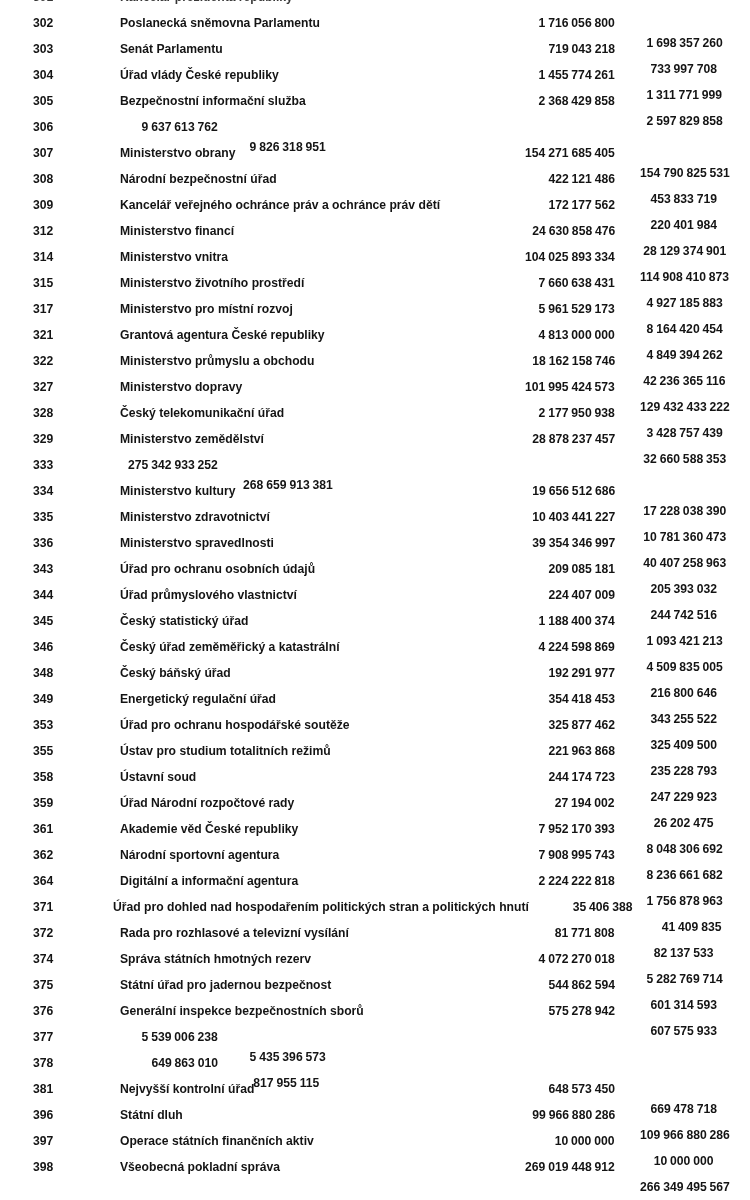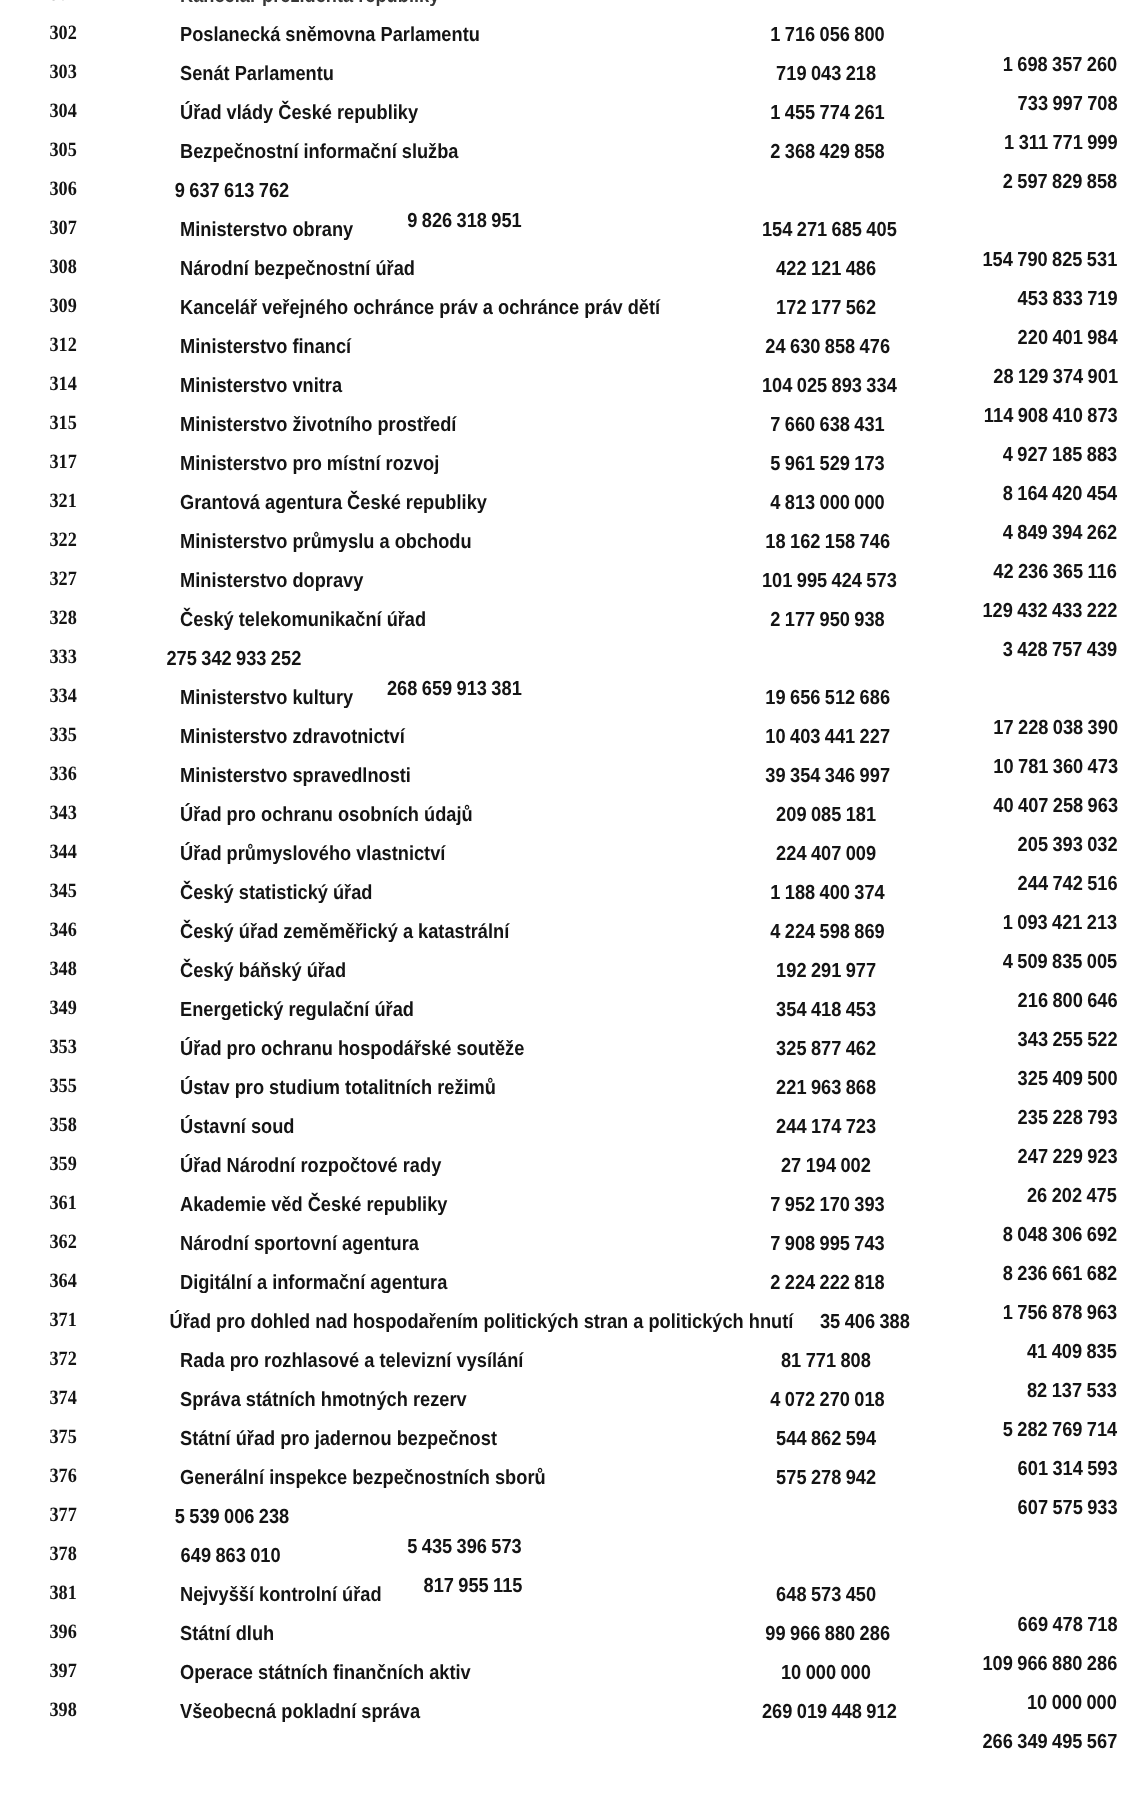--- a/index.html
+++ b/index.html
@@ -32,24 +32,24 @@
   }
   .row {
     display: flex;
     align-items: center;
     height: 26px;
     padding: 0 5px 0 33px;
     white-space: nowrap;
     box-sizing: border-box;
   }
   .cell { display: block; }
-  .cell.num  { width: 50px; text-align: left; font-family: Liberation Serif, serif; }
+  .cell.num  { width: 50px; text-align: left; }
   .cell.name { flex: 1 1 auto; min-width: 0; overflow: visible; margin-left: 37px; }
-  .cell.val1 { width: 135px; text-align: center; }
-  .cell.val2 { width: 130px; text-align: right; margin-top: 40px; }
+  .cell.val1 { width: 135px; text-align: right; }
+  .cell.val2 { width: 130px; text-align: center; margin-top: 40px; }
   
   .cond {
     display: inline-block;
     transform: scaleX(0.9);
     white-space: nowrap;
   }
   .cell.num .cond, .cell.name .cond { transform-origin: 0 50%; }
   .cell.val1 .cond, .cell.val2 .cond { transform-origin: 100% 50%; word-spacing: -0.5px; }
 </style>
 </head>
@@ -172,20 +172,26 @@
     <span class="cell val2"><span class="cond">129 432 433 222</span></span>
   </div>
 
   <div class="row">
     <span class="cell num"><span class="cond">328</span></span>
     <span class="cell name"><span class="cond">Český telekomunikační úřad</span></span>
     <span class="cell val1"><span class="cond">2 177 950 938</span></span>
     <span class="cell val2"><span class="cond">3 428 757 439</span></span>
   </div>
 
+  <div class="row">
+    <span class="cell num"><span class="cond">329</span></span>
+    <span class="cell name"><span class="cond">Ministerstvo zemědělství</span></span>
+    <span class="cell val1"><span class="cond">28 878 237 457</span></span>
+    <span class="cell val2"><span class="cond">32 660 588 353</span></span>
+  </div>
 
   <div class="row">
     <span class="cell num"><span class="cond">333</span></span>
     <span class="cell val1"><span class="cond">275 342 933 252</span></span>
     <span class="cell val2"><span class="cond">268 659 913 381</span></span>
   </div>
 
   <div class="row">
     <span class="cell num"><span class="cond">334</span></span>
     <span class="cell name"><span class="cond">Ministerstvo kultury</span></span>

